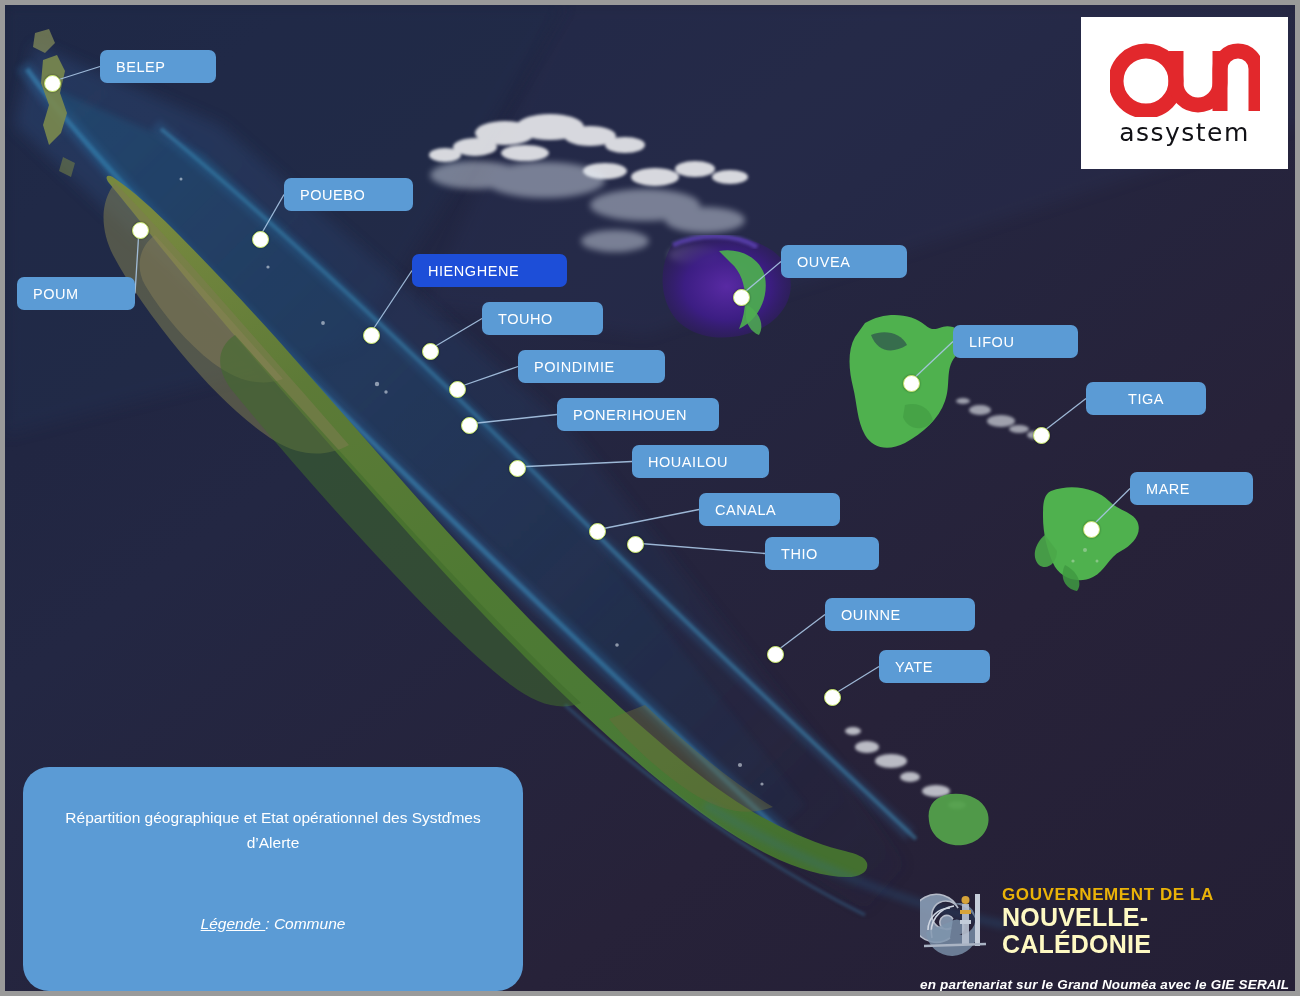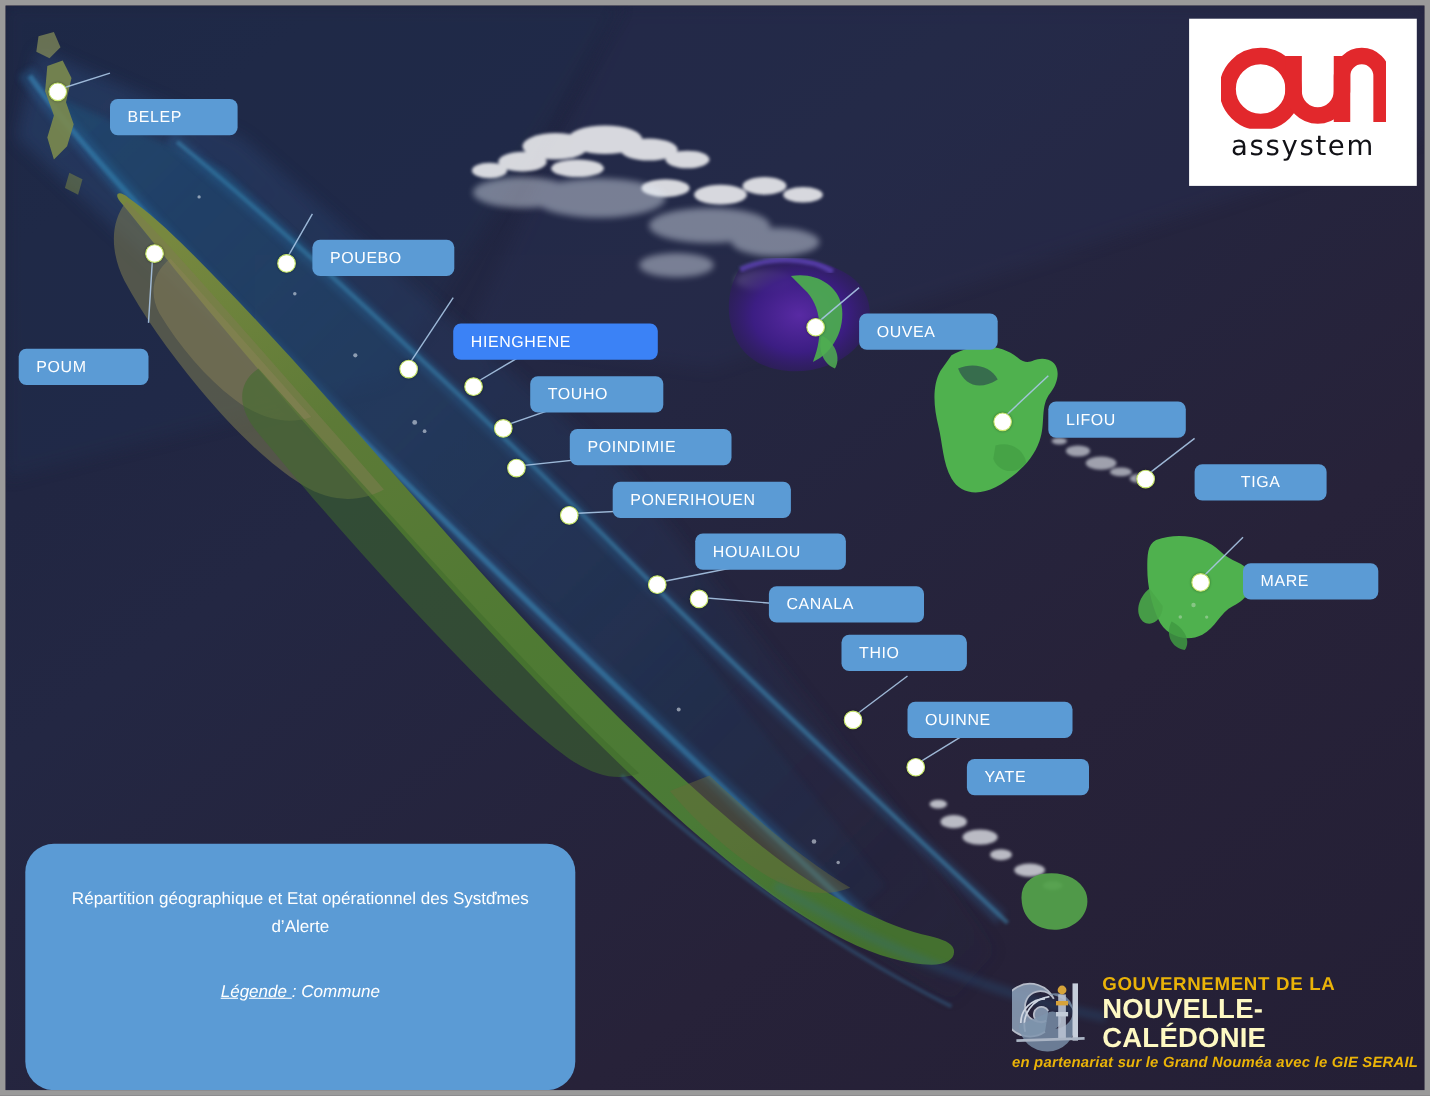--- a/index.html
+++ b/index.html
@@ -46,21 +46,20 @@
     color:#ffffff;
     border-radius:7px;
     font-size:14.5px;
     letter-spacing:.55px;
     display:flex;
     align-items:center;
     padding-left:16px;
     box-sizing:border-box;
     white-space:nowrap;
     user-select:none;
-    margin-top:40px;
   }
 
   
   #panel{
     position:absolute;
     left:18px;top:762px;
     width:500px;height:224px;
     background:#5b9bd5;
     border-radius:26px;
     color:#ffffff;
@@ -74,21 +73,21 @@
     letter-spacing:.3px;
   }
   #panel .p-sub{
     font-size:15.5px;
     line-height:25px;
     margin-top:16px;
   }
   #panel .p-leg{
     font-size:15.5px;
     font-style:italic;
-    margin-top:38px;
+    margin-top:60px;
   }
   #panel .p-leg .u{text-decoration:underline;}
 
   
   #assystem{
     position:absolute;
     left:1076px;top:12px;
     width:207px;height:152px;
     background:#ffffff;
     display:flex;flex-direction:column;
@@ -115,22 +114,22 @@
   #govt .gv-l1{
     font-size:17px;font-weight:bold;letter-spacing:.6px;
     color:#eab308;line-height:19px;
   }
   #govt .gv-l2{
     font-size:25px;font-weight:bold;letter-spacing:.2px;
     color:#fef9c3;line-height:27px;
   }
   #govt .gv-part{
     font-size:13.5px;font-style:italic;font-weight:bold;
-    color:#eab308;letter-spacing:.2px;
-    margin-top:0;white-space:nowrap;
+    color:#ffffff;letter-spacing:.2px;
+    margin-top:19px;white-space:nowrap;
   }
 </style>
 </head>
 <body>
 
 <div id="stage">
 
   <div id="map">
 
     <svg id="map-canvas" viewBox="0 0 1290 986" preserveAspectRatio="none">
@@ -328,21 +327,21 @@
         <line x1="1085" y1="523" x2="1125" y2="483.5" stroke="#aac7e6" stroke-width="1.3" opacity=".9"></line>
       </svg>
 
     <div id="sites-layer">
         <div class="lbl" style="left: 95px; top: 45px; width: 116px; height: 33px; background: rgb(91, 155, 213);">BELEP</div>
         <div class="marker" style="left: 46px; top: 77px; background: rgb(255, 255, 255); border-color: rgb(200, 232, 106);"></div>
         <div class="lbl" style="left: 12px; top: 272px; width: 118px; height: 33px; background: rgb(91, 155, 213);">POUM</div>
         <div class="marker" style="left: 134px; top: 224px; background: rgb(255, 255, 255); border-color: rgb(200, 232, 106);"></div>
         <div class="lbl" style="left: 279px; top: 173px; width: 129px; height: 33px; background: rgb(91, 155, 213);">POUEBO</div>
         <div class="marker" style="left: 254px; top: 233px; background: rgb(255, 255, 255); border-color: rgb(200, 232, 106);"></div>
-        <div class="lbl" style="left: 407px; top: 249px; width: 186px; height: 33px; background: #3b82f6;">HIENGHENE</div>
+        <div class="lbl" style="left: 407px; top: 249px; width: 155px; height: 33px; background: #1d4ed8;">HIENGHENE</div>
         <div class="marker" style="left: 365px; top: 329px; background: rgb(255, 255, 255); border-color: rgb(200, 232, 106);"></div>
         <div class="lbl" style="left: 477px; top: 297px; width: 121px; height: 33px; background: rgb(91, 155, 213);">TOUHO</div>
         <div class="marker" style="left: 424px; top: 345px; background: rgb(255, 255, 255); border-color: rgb(200, 232, 106);"></div>
         <div class="lbl" style="left: 513px; top: 345px; width: 147px; height: 33px; background: rgb(91, 155, 213);">POINDIMIE</div>
         <div class="marker" style="left: 451px; top: 383px; background: rgb(255, 255, 255); border-color: rgb(200, 232, 106);"></div>
         <div class="lbl" style="left: 552px; top: 393px; width: 162px; height: 33px; background: rgb(91, 155, 213);">PONERIHOUEN</div>
         <div class="marker" style="left: 463px; top: 419px; background: rgb(255, 255, 255); border-color: rgb(200, 232, 106);"></div>
         <div class="lbl" style="left: 627px; top: 440px; width: 137px; height: 33px; background: rgb(91, 155, 213);">HOUAILOU</div>
         <div class="marker" style="left: 511px; top: 462px; background: rgb(255, 255, 255); border-color: rgb(200, 232, 106);"></div>
         <div class="lbl" style="left: 694px; top: 488px; width: 141px; height: 33px; background: rgb(91, 155, 213);">CANALA</div>

